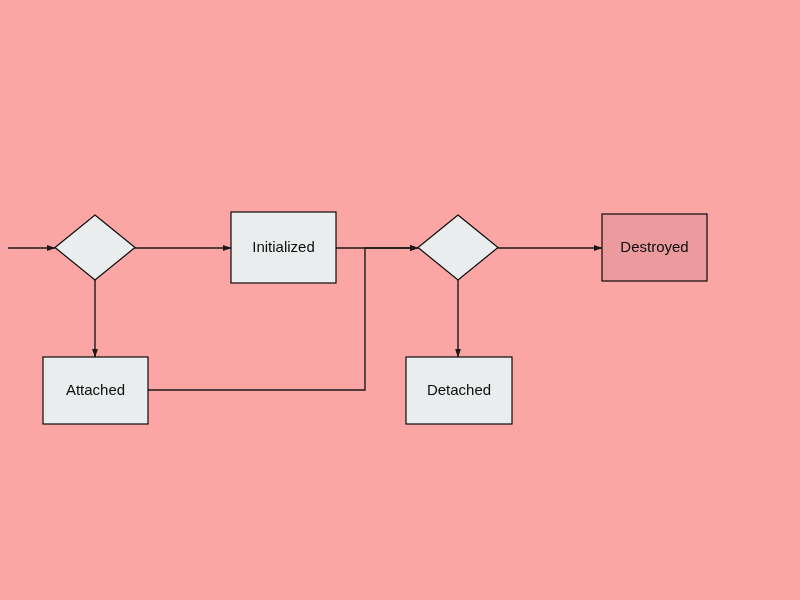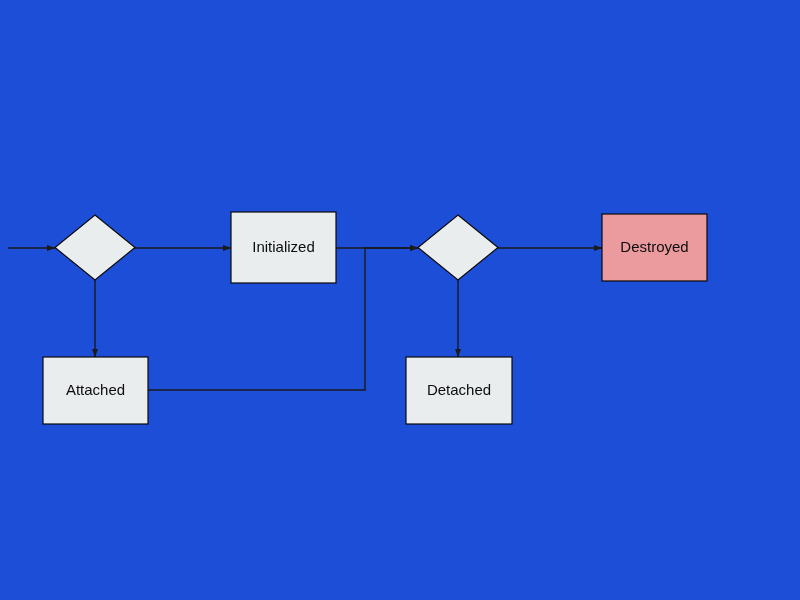--- a/index.html
+++ b/index.html
@@ -39,21 +39,21 @@
     stroke-width: 1.2;
   }
   .shape-diamond {
     stroke: #0a0a0a;
     stroke-width: 1.2;
   }
 </style>
 </head>
 <body>
 
-<div id="canvas" style="background: #1d4ed8;">
+<div id="canvas" style="background: #fca5a5;">
   <svg id="flow-svg" viewBox="0 0 800 600">
     <defs>
       <marker id="arrowhead" markerWidth="9" markerHeight="7" refX="8.5" refY="3.5" orient="auto" markerUnits="userSpaceOnUse">
         <polygon points="0,0.4 9,3.5 0,6.6" fill="#1a1a1a"></polygon>
       </marker>
     </defs>
 
     <g>
       <polyline class="edge-line" marker-end="url(#arrowhead)" points="8,248 55,248" stroke="#1a1a1a"></polyline>
       <polyline class="edge-line" marker-end="url(#arrowhead)" points="135,248 231,248" stroke="#1a1a1a"></polyline>

